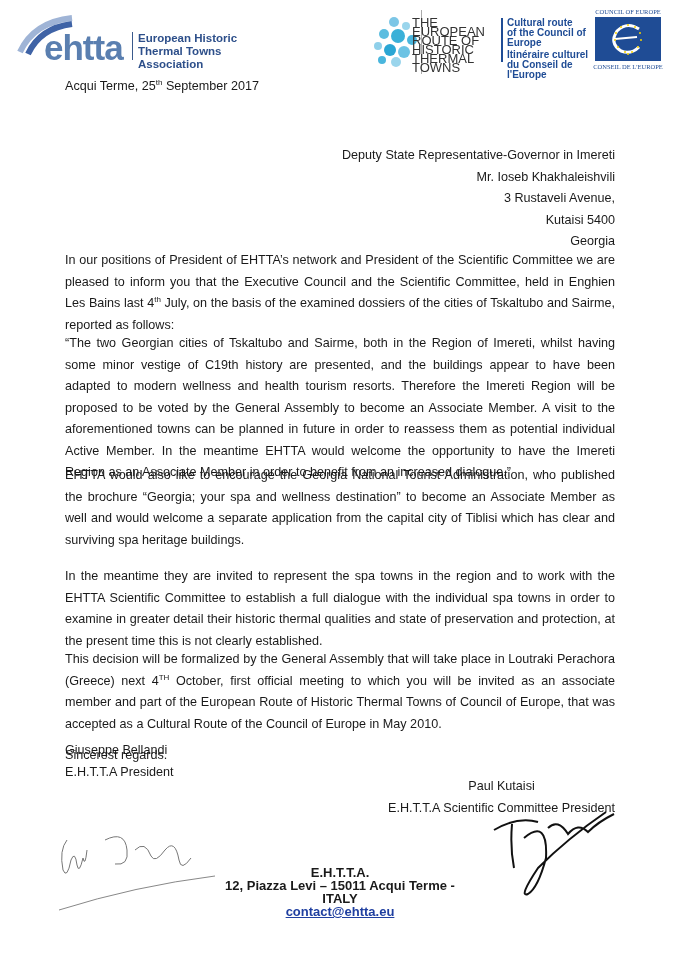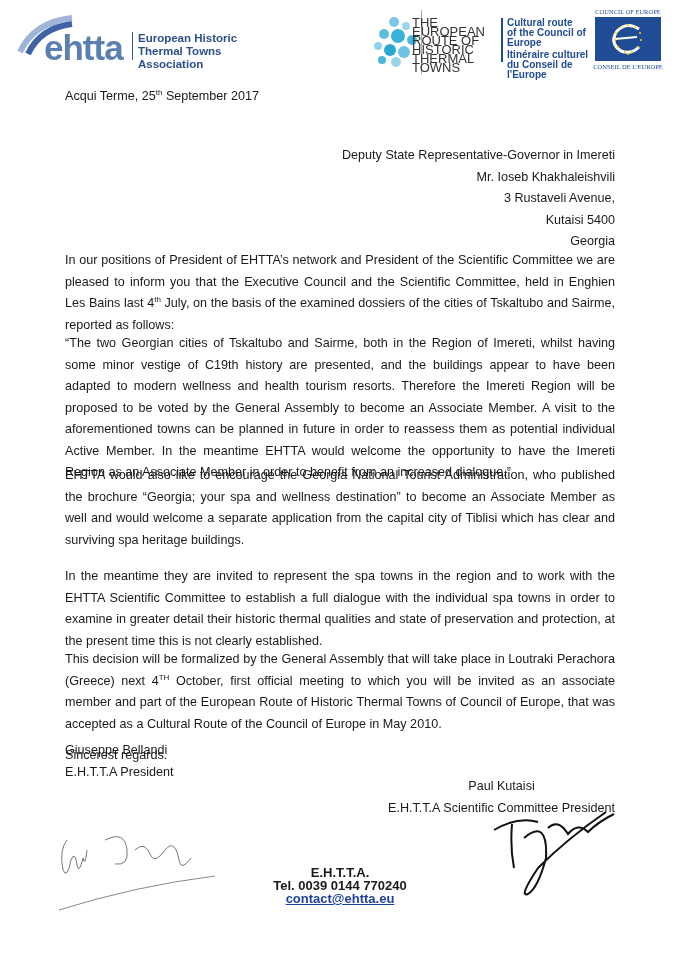--- a/index.html
+++ b/index.html
@@ -14,21 +14,21 @@
   .route-text{position:absolute;left:44px;top:12px;font-size:13px;color:#333;line-height:9px;text-transform:uppercase;}
   .route-sep{position:absolute;left:53px;top:4px;width:1px;height:64px;background:#aaa;}
   .cr-logo{left:501px;top:18px;width:90px;height:50px;}
   .cr-bar{position:absolute;left:0;top:0;width:1.5px;height:44px;background:#1f4c95;}
   .cr-text{position:absolute;left:6px;top:0;font-size:10px;color:#1f4c95;line-height:10px;font-weight:bold;}
   .coe-logo{left:592px;top:8px;width:72px;height:70px;text-align:center;}
   .coe-top,.coe-bot{font-family:"Liberation Serif",serif;font-size:6.5px;color:#1f4c95;}
   .coe-box{margin:2px auto;width:66px;height:44px;background:#1f4c95;position:relative;}
   
   .txt{font-size:12.6px;line-height:21.5px;}
-  .date{left:65px;top:86px;}
+  .date{left:65px;top:76px;}
   .recipient{right:64px;top:145px;text-align:right;}
   .para{left:65px;width:550px;text-align:justify;}
   sup{font-size:8px;line-height:0;}
   .sig-left{left:65px;top:740px;}
   .sig-right{left:388px;top:776px;width:227px;}
   .sig-right .n{text-align:center;}
   .sig-right .t{text-align:justify;text-align-last:justify;}
   .footer{left:220px;top:866px;width:240px;text-align:center;}
   .footer .sec{font-size:12.5px;line-height:16px;}
   .footer .small{font-size:13px;font-weight:bold;line-height:13px;}
@@ -143,15 +143,15 @@
 <svg class="abs" style="left:55px;top:820px" width="170" height="95">
   <path d="M12 20 Q4 30 8 50 Q12 60 16 40 Q20 30 22 45 Q24 55 28 38 Q30 48 32 30 M50 20 Q70 10 72 30 Q74 46 60 44 M80 30 Q90 20 96 36 Q100 44 110 30 Q120 18 124 40 Q126 52 136 38" stroke="#777" stroke-width="1" fill="none"></path>
   <path d="M4 90 Q80 66 160 56" stroke="#888" stroke-width="1" fill="none"></path>
 </svg>
 <svg class="abs" style="left:488px;top:808px" width="140" height="95">
   <path d="M6 22 Q30 8 50 14 M24 16 Q22 40 26 60 M36 30 Q60 10 58 50 Q50 80 40 86 Q30 90 50 60 Q80 30 118 4 M60 20 Q70 10 80 26 Q90 14 100 24 Q110 14 126 6" stroke="#111" stroke-width="2" fill="none"></path>
 </svg>
 
 <div class="abs footer">
   <div class="small">E.H.T.T.A.</div>
-  <div class="small">Tel. 0039 0144 770240</div>
+  <div class="small">12, Piazza Levi – 15011 Acqui Terme  - ITALY</div>
   <div class="small"><a>contact@ehtta.eu</a></div>
 </div>
 
 </body></html>

